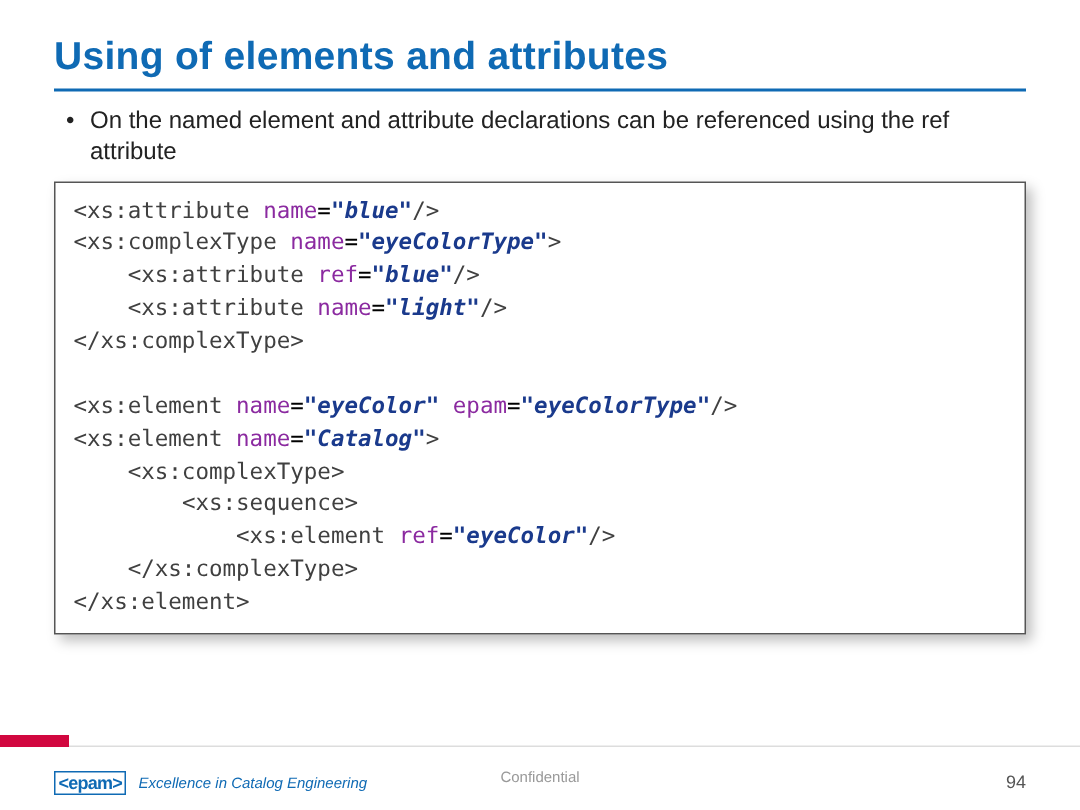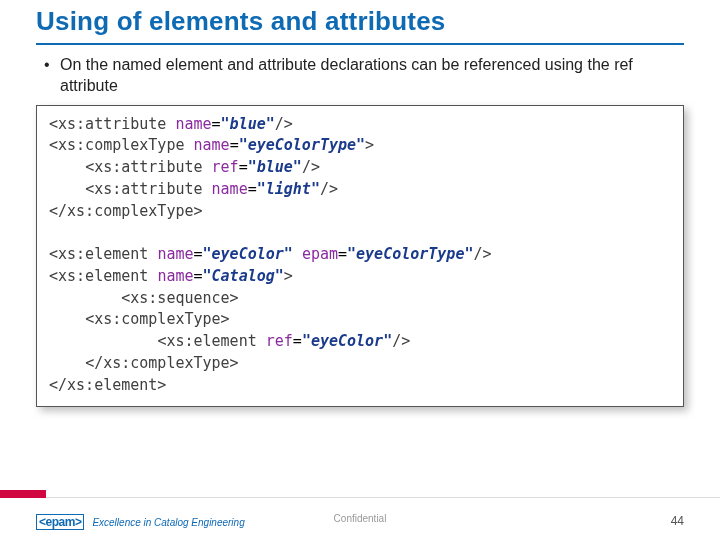--- a/index.html
+++ b/index.html
@@ -5,21 +5,21 @@
   * { box-sizing: border-box; margin: 0; padding: 0; }
   body {
     width: 720px;
     height: 540px;
     background: #fff;
     font-family: Arial, Helvetica, sans-serif;
     position: relative;
     overflow: hidden;
   }
   .slide {
-    padding: 6px 36px 0 36px;
+    padding: 22px 36px 0 36px;
   }
   .title {
     color: #0f6ab4;
     font-size: 26px;
     font-weight: bold;
     letter-spacing: 0.2px;
     padding-bottom: 6px;
     border-bottom: 2px solid #0f6ab4;
     margin-bottom: 10px;
   }
@@ -122,30 +122,30 @@
 
   <div class="codebox">
     <div class="line"><span class="c-tag">&lt;xs:attribute </span><span class="c-attr">name</span><span class="c-punc">=</span><span class="c-val">"blue"</span><span class="c-tag">/&gt;</span></div>
     <div class="line"><span class="c-tag">&lt;xs:complexType </span><span class="c-attr">name</span><span class="c-punc">=</span><span class="c-val">"eyeColorType"</span><span class="c-tag">&gt;</span></div>
     <div class="line"><span>    </span><span class="c-tag">&lt;xs:attribute </span><span class="c-attr">ref</span><span class="c-punc">=</span><span class="c-val">"blue"</span><span class="c-tag">/&gt;</span></div>
     <div class="line"><span>    </span><span class="c-tag">&lt;xs:attribute </span><span class="c-attr">name</span><span class="c-punc">=</span><span class="c-val">"light"</span><span class="c-tag">/&gt;</span></div>
     <div class="line"><span class="c-tag">&lt;/xs:complexType&gt;</span></div>
     <div class="line">&nbsp;</div>
     <div class="line"><span class="c-tag">&lt;xs:element </span><span class="c-attr">name</span><span class="c-punc">=</span><span class="c-val">"eyeColor" </span><span class="c-attr">epam</span><span class="c-punc">=</span><span class="c-val">"eyeColorType"</span><span class="c-tag">/&gt;</span></div>
     <div class="line"><span class="c-tag">&lt;xs:element </span><span class="c-attr">name</span><span class="c-punc">=</span><span class="c-val">"Catalog"</span><span class="c-tag">&gt;</span></div>
+    <div class="line"><span>    </span><span class="c-tag">&lt;xs:complexType&gt;</span></div>
     <div class="line"><span>        </span><span class="c-tag">&lt;xs:sequence&gt;</span></div>
-    <div class="line"><span>    </span><span class="c-tag">&lt;xs:complexType&gt;</span></div>
     <div class="line"><span>            </span><span class="c-tag">&lt;xs:element </span><span class="c-attr">ref</span><span class="c-punc">=</span><span class="c-val">"eyeColor"</span><span class="c-tag">/&gt;</span></div>
     <div class="line"><span>    </span><span class="c-tag">&lt;/xs:complexType&gt;</span></div>
     <div class="line"><span class="c-tag">&lt;/xs:element&gt;</span></div>
   </div>
 </div>
 
 <div class="footer">
   <div class="divider"></div>
   <div class="leftbar"></div>
   <div class="logo">
     <span class="logo-epam">epam</span>
     <span class="tagline">Excellence in Catalog Engineering</span>
   </div>
   <div class="confidential">Confidential</div>
-  <div class="pagenum">44</div>
+  <div class="pagenum">94</div>
 </div>
 
 </body></html>

